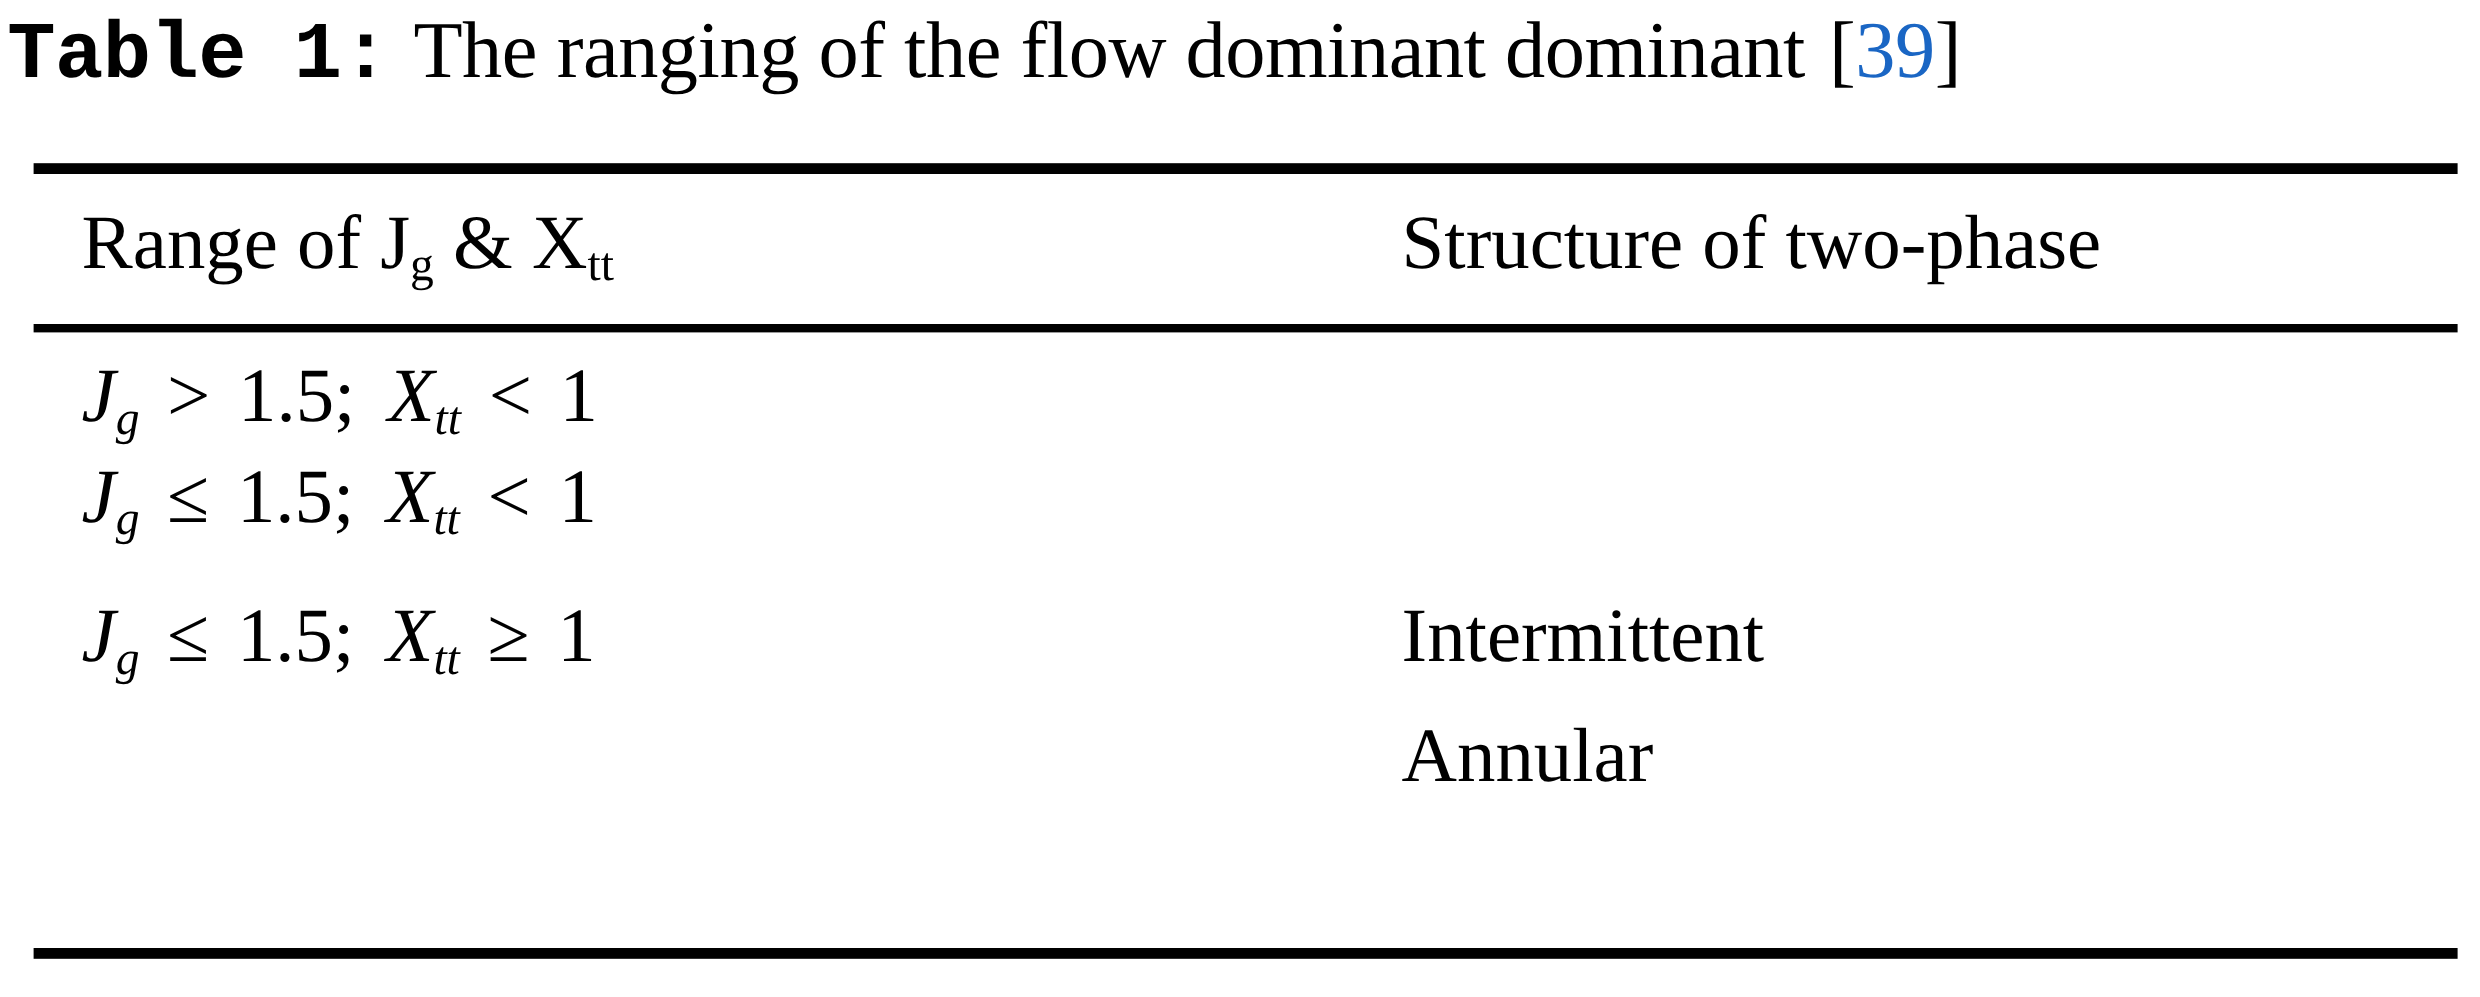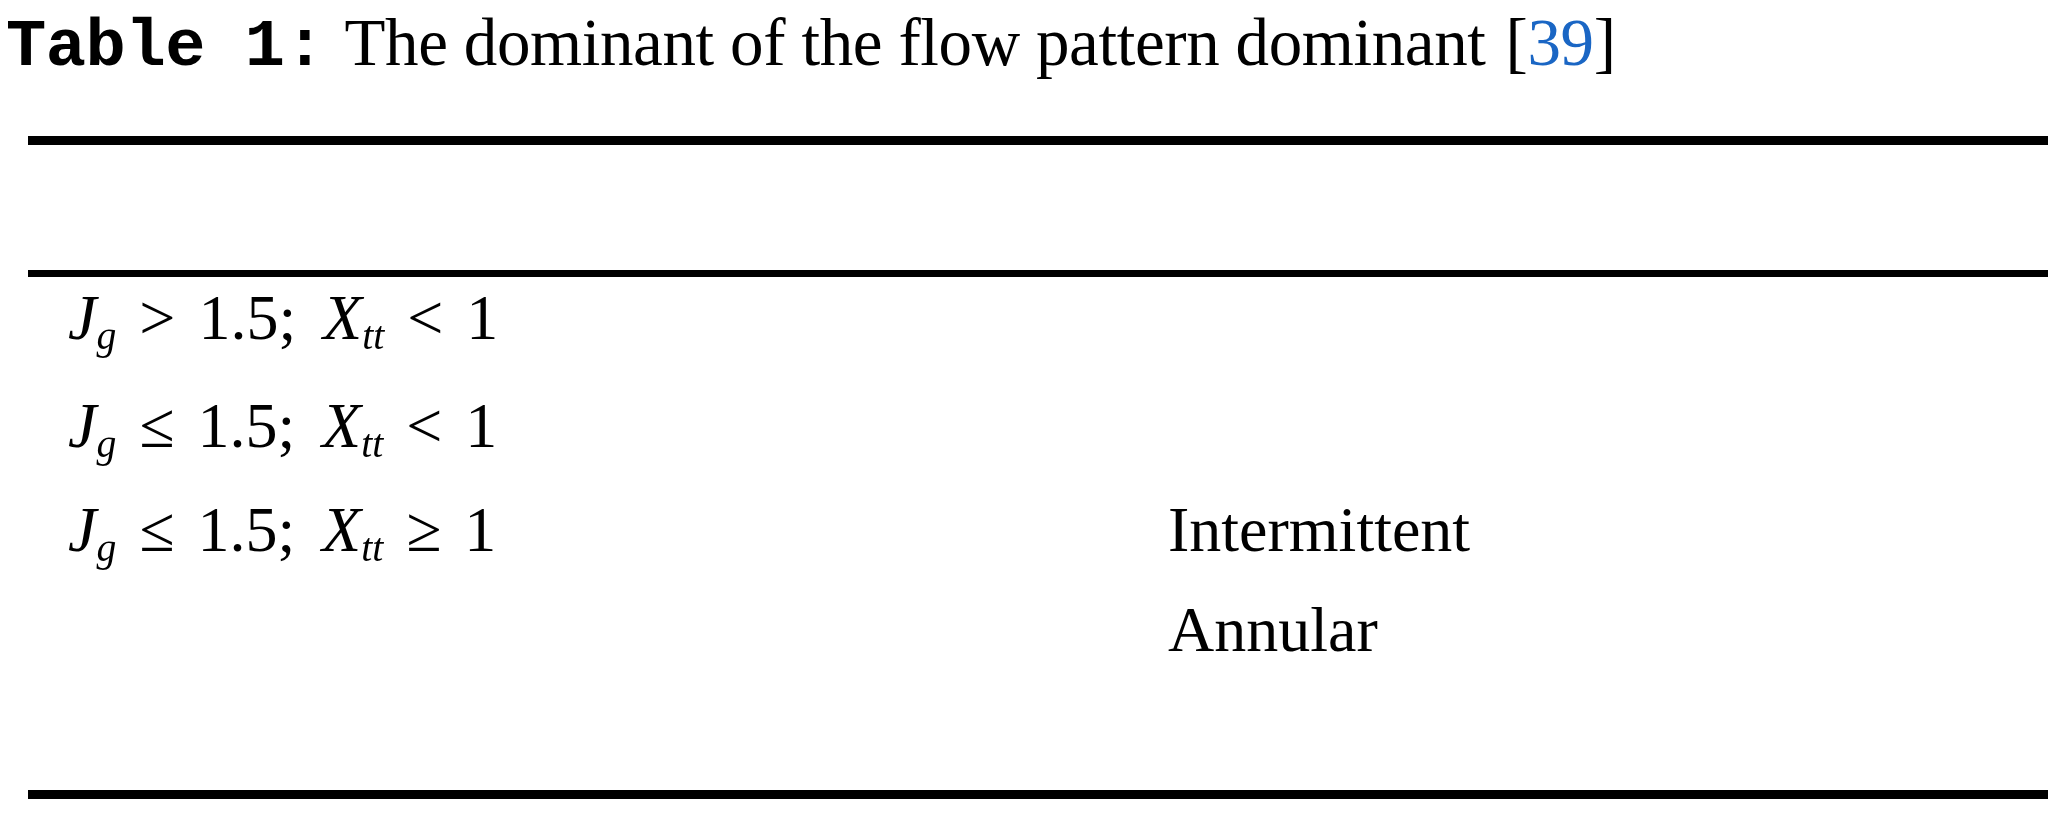--- a/index.html
+++ b/index.html
@@ -86,22 +86,22 @@
   }
 
   
   .row-header { top: 152px; }
   .row-header .cell-left,
   .row-header .cell-right {
     font-size: 64px;
   }
 
   
-  .row-1 { top: 268px; }
-  .row-2 { top: 376px; }
+  .row-1 { top: 280px; }
+  .row-2 { top: 364px; }
   .row-3 { top: 480px; }
   .row-4 { top: 580px; }
 
   
   .mvar {
     font-style: italic;
     font-family: "Liberation Serif", "DejaVu Serif", serif;
   }
   .msub {
     font-style: italic;
@@ -122,27 +122,33 @@
   .semi { font-style: normal; }
   .sp { display: inline-block; width: 0.30em; }
   .sp-wide { display: inline-block; width: 0.42em; }
 </style>
 </head>
 <body>
 
 <div class="table-figure">
 
   <div class="caption">
-    <span class="caption-label">Table 1:</span><span class="sp"></span><span class="caption-text">The dominant of the flow pattern dominant</span><span class="sp"></span><span class="bracket">[</span><span class="citation">39</span><span class="bracket">]</span>
+    <span class="caption-label">Table 1:</span><span class="sp"></span><span class="caption-text">The ranging of the flow dominant dominant</span><span class="sp"></span><span class="bracket">[</span><span class="citation">39</span><span class="bracket">]</span>
   </div>
 
   <div class="rule rule-top"></div>
   <div class="rule rule-mid"></div>
   <div class="rule rule-bottom"></div>
 
+  <div class="row row-header">
+    <div class="cell-left">
+      <span>Range of </span><span>J</span><span class="msub-upright">g</span><span> &amp; </span><span>X</span><span class="msub-upright">tt</span>
+    </div>
+    <div class="cell-right">Structure of two-phase</div>
+  </div>
 
   <div class="row row-1">
     <div class="cell-left">
       <span class="mvar">J</span><span class="msub">g</span><span class="sp"></span><span class="op">&gt;</span><span class="sp"></span><span class="num">1.5</span><span class="semi">;</span><span class="sp-wide"></span><span class="mvar">X</span><span class="msub">tt</span><span class="sp"></span><span class="op">&lt;</span><span class="sp"></span><span class="num">1</span>
     </div>
   </div>
 
   <div class="row row-2">
     <div class="cell-left">
       <span class="mvar">J</span><span class="msub">g</span><span class="sp"></span><span class="op">≤</span><span class="sp"></span><span class="num">1.5</span><span class="semi">;</span><span class="sp-wide"></span><span class="mvar">X</span><span class="msub">tt</span><span class="sp"></span><span class="op">&lt;</span><span class="sp"></span><span class="num">1</span>

